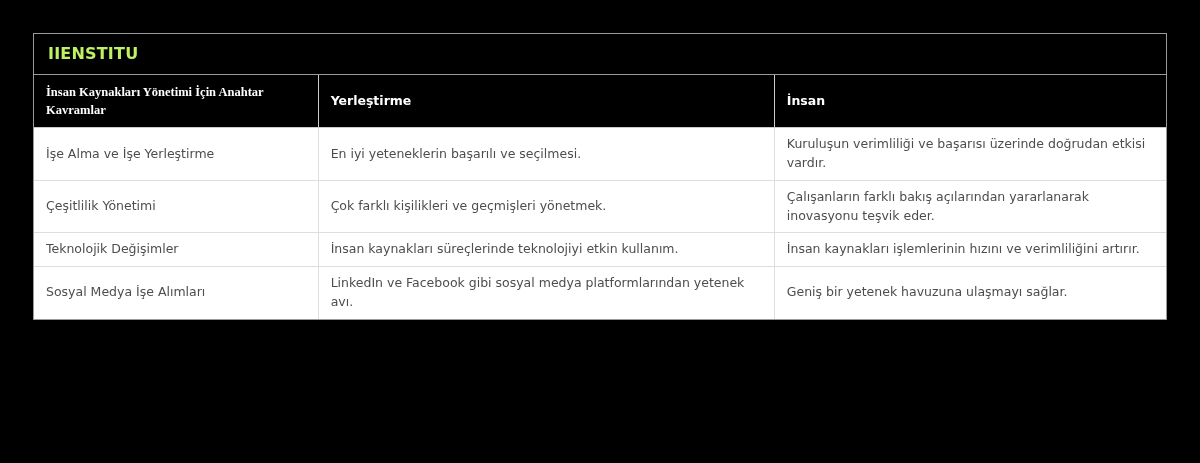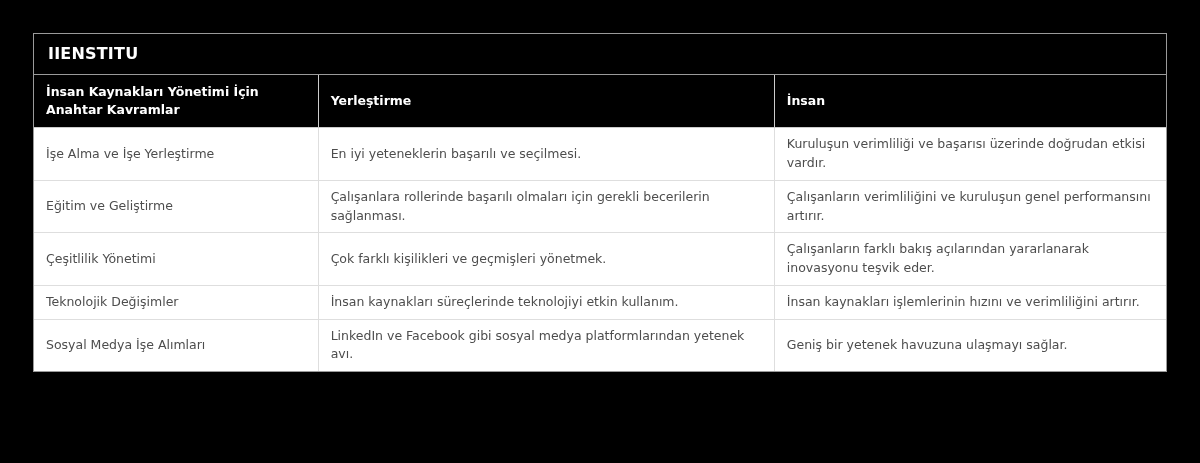--- a/index.html
+++ b/index.html
@@ -9,21 +9,21 @@
     font-family: "DejaVu Sans", "Liberation Sans", sans-serif;
     padding: 33px;
   }
   .table-card {
     width: 1134px;
     background: #000000;
     border: 1px solid #9a9a9a;
   }
   .brand-bar {
     background: #000000;
-    color: #ffffff;
+    color: #bef264;
     font-size: 16px;
     font-weight: bold;
     letter-spacing: 0.2px;
     padding: 10px 14px 11px 14px;
     border-bottom: 1px solid #9a9a9a;
   }
   table {
     width: 100%;
     border-collapse: collapse;
     table-layout: fixed;
@@ -36,21 +36,21 @@
     color: #ffffff;
     text-align: left;
     font-size: 12.5px;
     font-weight: bold;
     padding: 8px 12px;
     border: 1px solid #cccccc;
     border-top: none;
     vertical-align: middle;
     line-height: 1.45;
   }
-  thead th:first-child { border-left: none; }
+  thead th:first-child { border-left: none; font-family: Liberation Serif, serif; }
   thead th:last-child { border-right: none; }
   tbody td {
     background: #ffffff;
     color: #4d4d4d;
     font-size: 12.5px;
     padding: 7px 12px;
     border: 1px solid #dedede;
     vertical-align: middle;
     line-height: 1.5;
   }
@@ -76,25 +76,20 @@
         <th>İnsan</th>
       </tr>
     </thead>
     <tbody>
       <tr>
         <td>İşe Alma ve İşe Yerleştirme</td>
         <td>En iyi yeteneklerin başarılı ve seçilmesi.</td>
         <td>Kuruluşun verimliliği ve başarısı üzerinde doğrudan etkisi vardır.</td>
       </tr>
       <tr>
-        <td>Eğitim ve Geliştirme</td>
-        <td>Çalışanlara rollerinde başarılı olmaları için gerekli becerilerin sağlanması.</td>
-        <td>Çalışanların verimliliğini ve kuruluşun genel performansını artırır.</td>
-      </tr>
-      <tr>
         <td>Çeşitlilik Yönetimi</td>
         <td>Çok farklı kişilikleri ve geçmişleri yönetmek.</td>
         <td>Çalışanların farklı bakış açılarından yararlanarak inovasyonu teşvik eder.</td>
       </tr>
       <tr>
         <td>Teknolojik Değişimler</td>
         <td>İnsan kaynakları süreçlerinde teknolojiyi etkin kullanım.</td>
         <td>İnsan kaynakları işlemlerinin hızını ve verimliliğini artırır.</td>
       </tr>
       <tr>

